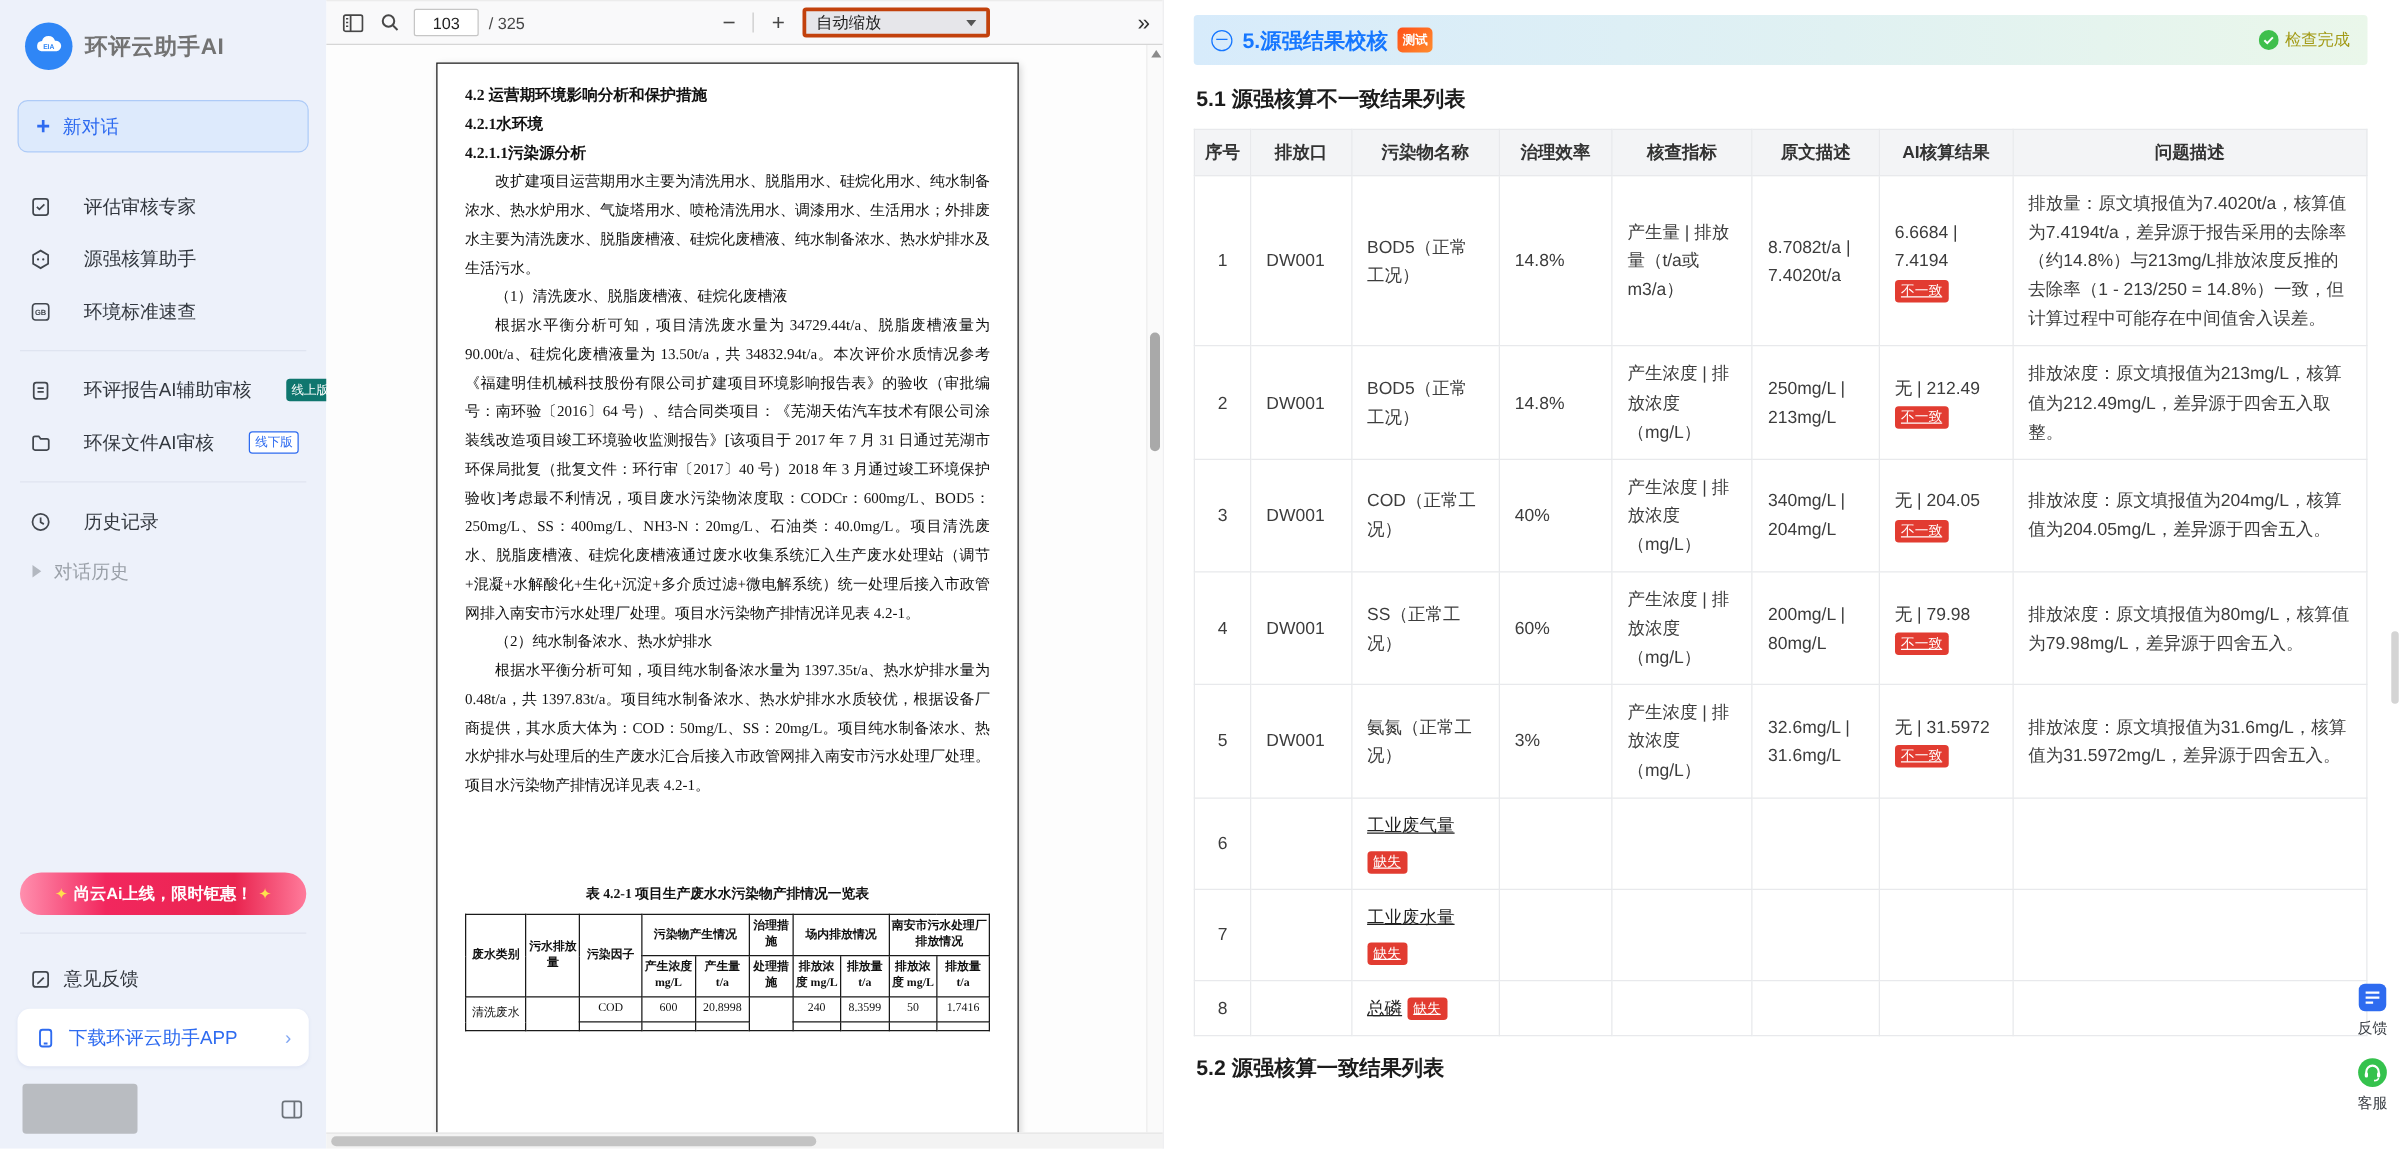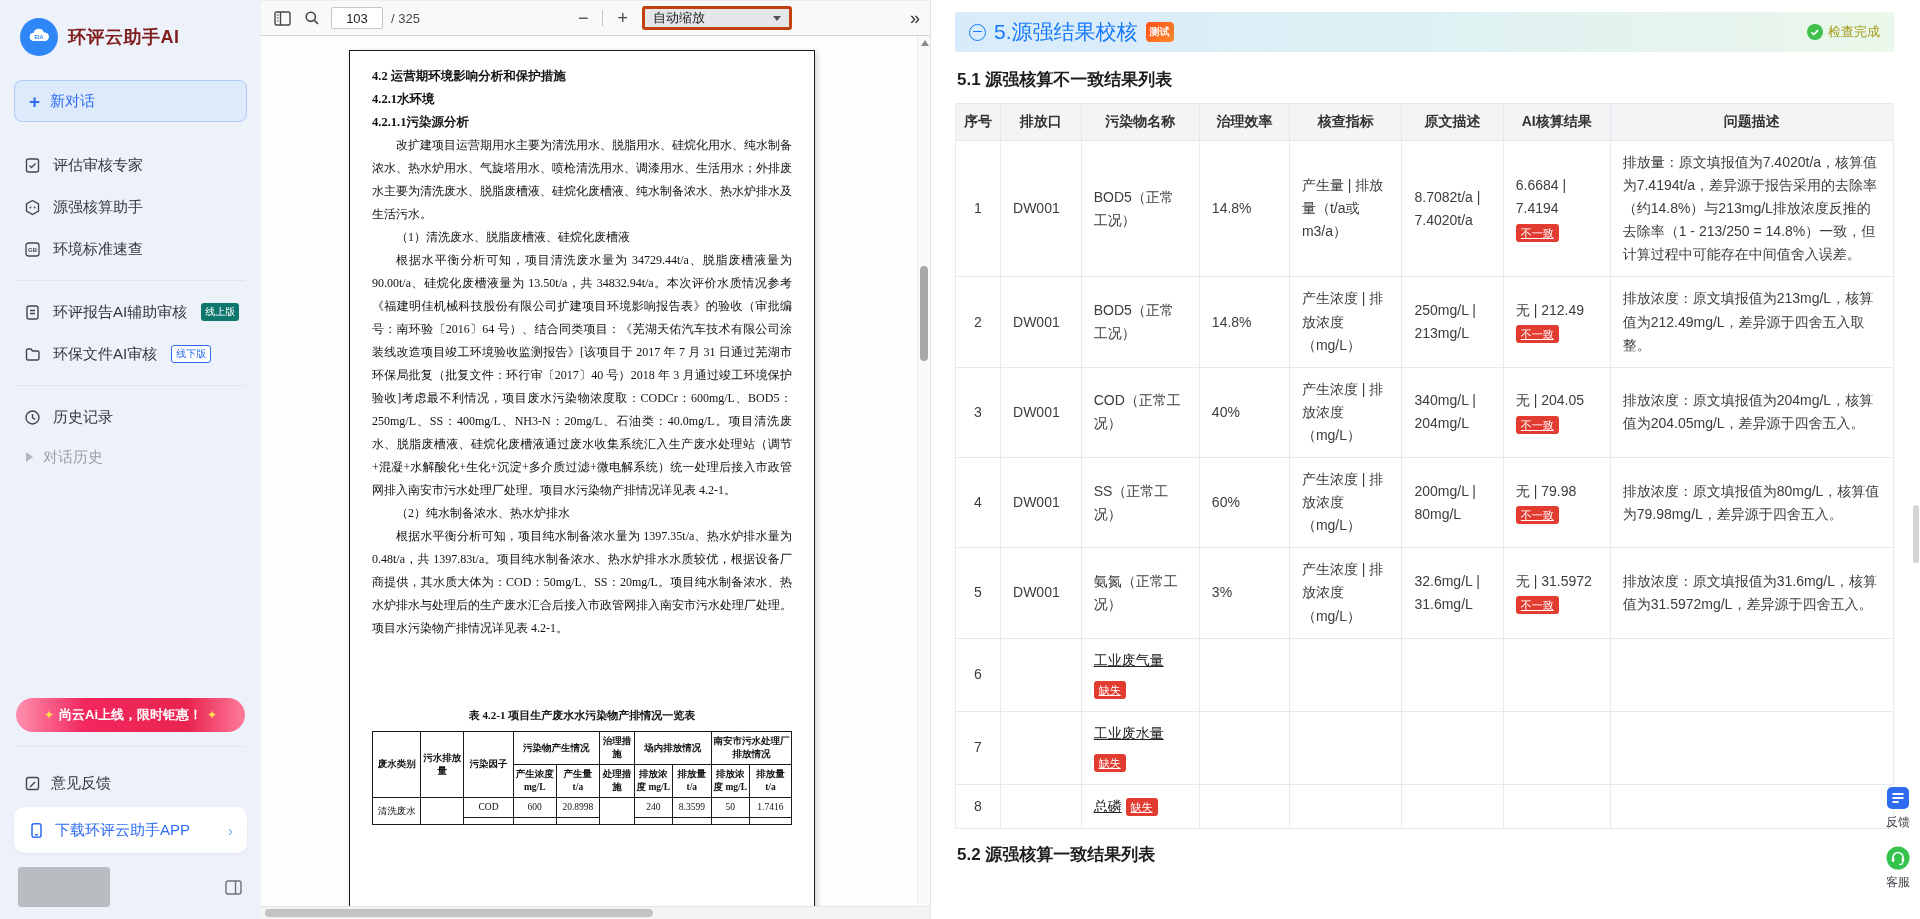--- a/index.html
+++ b/index.html
@@ -5,25 +5,25 @@
   * { margin:0; padding:0; box-sizing:border-box; }
   html,body { width:1920px; height:919px; overflow:hidden; background:#fff;
     font-family:"Liberation Sans","DejaVu Sans",sans-serif; color:#333; }
   .app { display:flex; width:1920px; height:919px; }
 
   
   .sidebar { width:261px; min-width:261px; background:#edf1fa; display:flex; flex-direction:column;
     padding:18px 14px 12px 14px; position:relative; }
   .logo-row { display:flex; align-items:center; gap:10px; padding-left:6px; margin-bottom:24px; }
   .logo-badge { width:38px; height:38px; border-radius:50%; background:#2f86f6; display:flex; align-items:center; justify-content:center; }
-  .logo-title { font-size:18px; font-weight:bold; color:#7f1d1d; letter-spacing:.5px; }
+  .logo-title { font-size:18px; font-weight:bold; color:#737373; letter-spacing:.5px; }
   .new-chat { display:flex; align-items:center; gap:10px; height:42px; border:1px solid #aecbf7; background:#ddeafc;
     color:#2e6bf0; border-radius:8px; padding:0 14px; font-size:15px; cursor:pointer; margin-bottom:22px; }
   .plus { font-size:19px; font-weight:bold; line-height:1; }
-  .nav-item { display:flex; align-items:center; gap:12px; height:42px; padding:0 10px; font-size:15px; color:#32373e; border-radius:8px; cursor:pointer; }
+  .nav-item { display:flex; align-items:center; gap:26px; height:42px; padding:0 10px; font-size:15px; color:#32373e; border-radius:8px; cursor:pointer; }
   .nav-item svg { flex:0 0 auto; }
   .divider { height:1px; background:#dfe4f0; margin:10px 2px; }
   .tag-solid { background:#0f766e; color:#fff; font-size:10px; padding:2px 4px; border-radius:3px; margin-left:2px; white-space:nowrap; }
   .tag-outline { background:#fff; color:#2e6bf0; border:1px solid #2e6bf0; font-size:10px; padding:1px 4px; border-radius:3px; margin-left:2px; white-space:nowrap; }
   .hist-sub { display:flex; align-items:center; gap:10px; height:38px; padding:0 12px; font-size:15px; color:#9aa0a8; cursor:pointer; }
   .caret-right { width:0; height:0; border-left:7px solid #b3b8c0; border-top:5px solid transparent; border-bottom:5px solid transparent; }
   .side-spacer { flex:1; }
   .promo { height:34px; border-radius:17px; background:linear-gradient(90deg,#ff8fae 0%,#f2275e 30%,#e9244f 75%,#ff7b9b 100%);
     display:flex; align-items:center; justify-content:center; color:#fff; font-size:13px; font-weight:bold; cursor:pointer; position:relative; margin:0 2px 4px 2px; }
   .promo .spark { color:#ffe14d; margin:0 5px; font-size:12px; }
@@ -66,21 +66,21 @@
   .vscroll .thumb { position:absolute; left:2px; width:8px; top:230px; height:95px; background:#a9a9a9; border-radius:4px; }
   .hscroll { height:13px; background:#f3f3f3; border-top:1px solid #e5e5e5; position:relative; }
   .hscroll .thumb { position:absolute; left:4px; top:2px; height:8px; width:58%; background:#c3c3c3; border-radius:4px; }
 
   
   .panel { flex:1; background:#fff; position:relative; padding:12px 26px 0 24px; overflow:hidden; }
   .panel-header { height:40px; border-radius:3px; background:linear-gradient(90deg,#d7ebfb 0%,#e0f1f2 55%,#eaf7ea 100%);
     display:flex; align-items:center; padding:0 14px; gap:8px; }
   .minus-circle { width:17px; height:17px; border:1.5px solid #1677ff; border-radius:50%; position:relative; flex:0 0 auto; cursor:pointer; }
   .minus-circle::after { content:""; position:absolute; left:3px; right:3px; top:6px; height:1.5px; background:#1677ff; }
-  .panel-title { color:#1677ff; font-size:21px; font-weight:normal; }
+  .panel-title { color:#1677ff; font-size:17px; font-weight:bold; }
   .test-badge { background:linear-gradient(135deg,#ff4f18,#ff8c2e); color:#fff; font-size:10px; padding:3px 4px; border-radius:4px; font-weight:bold; }
   .status { margin-left:auto; display:flex; align-items:center; gap:5px; font-size:13px; color:#a39b17; }
   .sub-title { font-size:17px; font-weight:bold; color:#1c1c1c; margin:16px 0 12px 2px; }
   .res-table { width:100%; border-collapse:collapse; table-layout:fixed; }
   .res-table th { background:#f3f4f6; border:1px solid #e8e9ec; font-size:14px; font-weight:bold; color:#333; padding:9px 6px; text-align:center; }
   .res-table td { border:1px solid #e8e9ec; font-size:14px; color:#3c3c3c; padding:10px 12px; vertical-align:middle; text-align:left; line-height:1.65; word-break:break-word; }
   .res-table td.c { text-align:center; }
   .badge-red { display:inline-block; background:#e23c31; color:#fff; font-size:11px; padding:1px 5px; border-radius:3px; line-height:16px; vertical-align:middle;text-decoration:underline; }
   .miss-name { text-decoration:underline; color:#222; }
   .miss-badge-block { margin-top:6px; }

